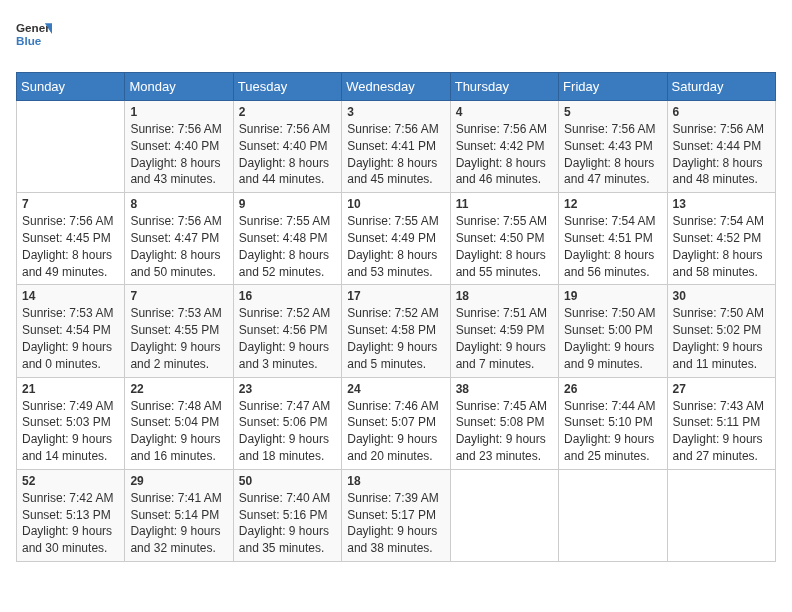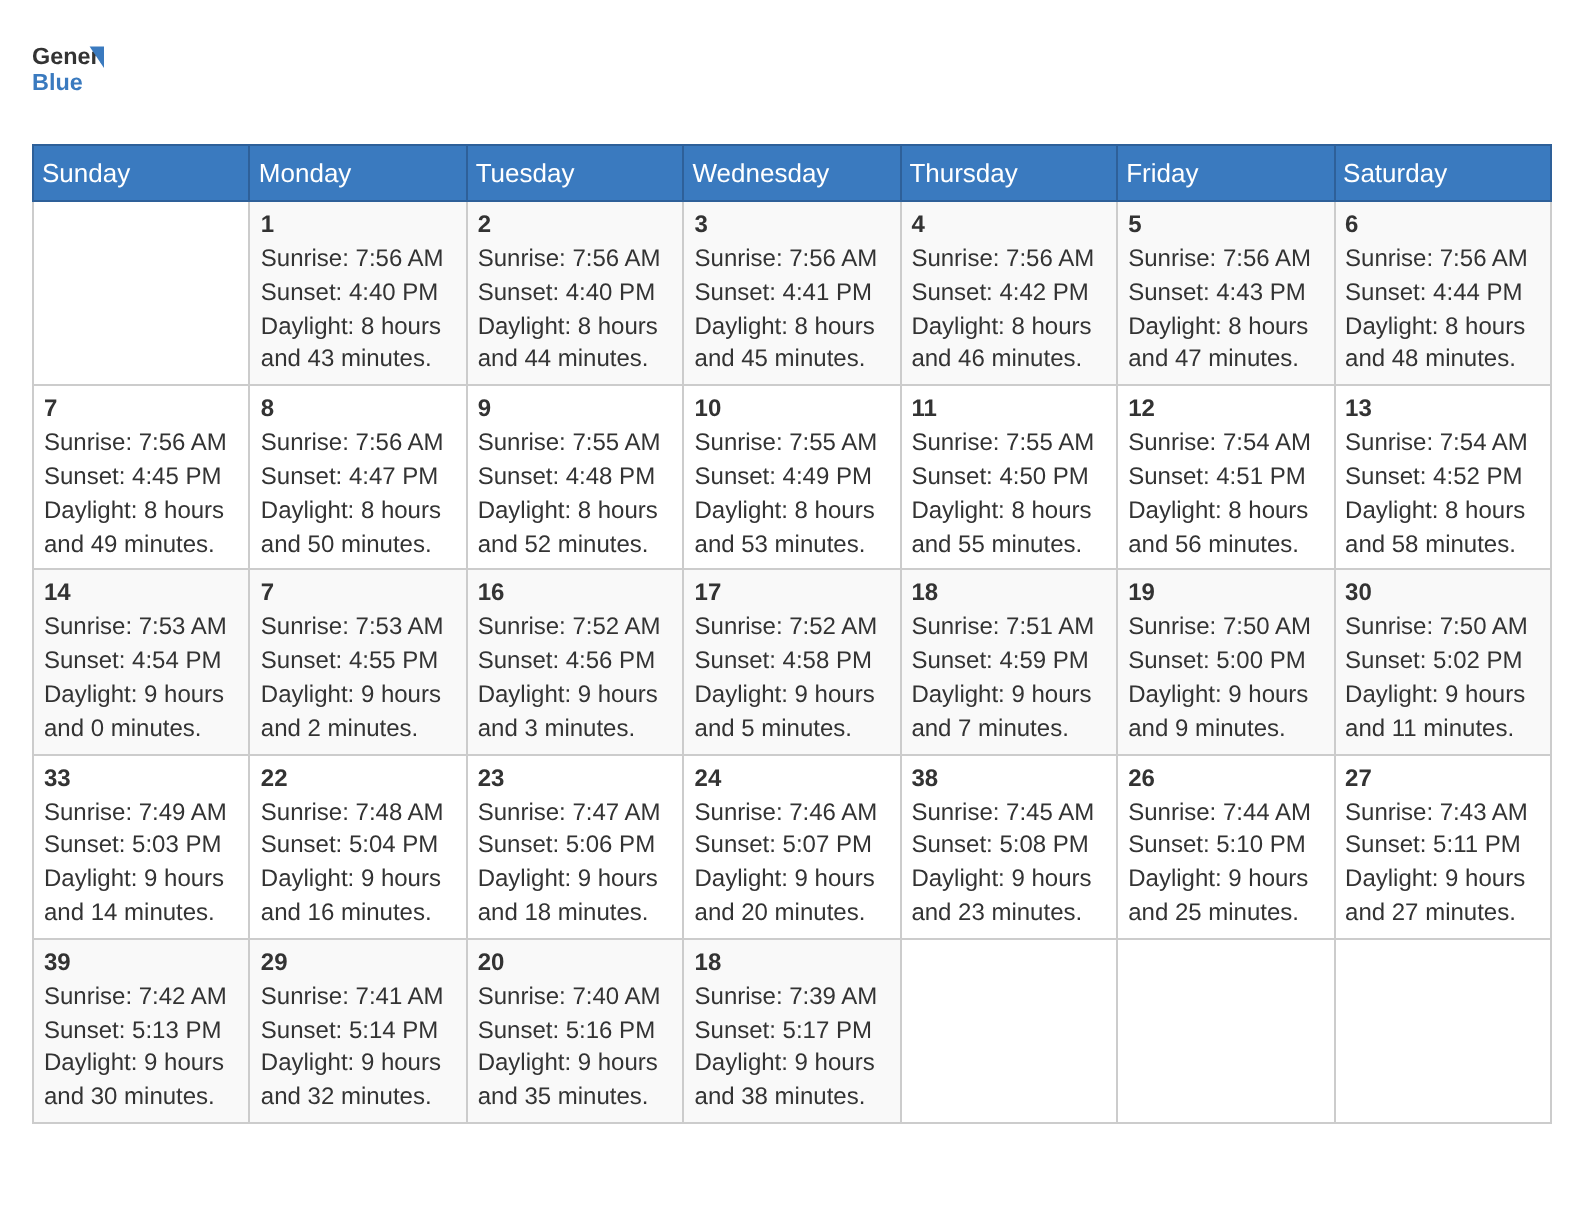--- a/index.html
+++ b/index.html
@@ -191,21 +191,21 @@
           <span class="day-number">19</span>
           <div class="day-info">Sunrise: 7:50 AM<br>Sunset: 5:00 PM<br>Daylight: 9 hours<br>and 9 minutes.</div>
         </td>
         <td>
           <span class="day-number">30</span>
           <div class="day-info">Sunrise: 7:50 AM<br>Sunset: 5:02 PM<br>Daylight: 9 hours<br>and 11 minutes.</div>
         </td>
       </tr>
       <tr>
         <td>
-          <span class="day-number">33</span>
+          <span class="day-number">21</span>
           <div class="day-info">Sunrise: 7:49 AM<br>Sunset: 5:03 PM<br>Daylight: 9 hours<br>and 14 minutes.</div>
         </td>
         <td>
           <span class="day-number">22</span>
           <div class="day-info">Sunrise: 7:48 AM<br>Sunset: 5:04 PM<br>Daylight: 9 hours<br>and 16 minutes.</div>
         </td>
         <td>
           <span class="day-number">23</span>
           <div class="day-info">Sunrise: 7:47 AM<br>Sunset: 5:06 PM<br>Daylight: 9 hours<br>and 18 minutes.</div>
         </td>
@@ -221,29 +221,29 @@
           <span class="day-number">26</span>
           <div class="day-info">Sunrise: 7:44 AM<br>Sunset: 5:10 PM<br>Daylight: 9 hours<br>and 25 minutes.</div>
         </td>
         <td>
           <span class="day-number">27</span>
           <div class="day-info">Sunrise: 7:43 AM<br>Sunset: 5:11 PM<br>Daylight: 9 hours<br>and 27 minutes.</div>
         </td>
       </tr>
       <tr>
         <td>
-          <span class="day-number">39</span>
+          <span class="day-number">52</span>
           <div class="day-info">Sunrise: 7:42 AM<br>Sunset: 5:13 PM<br>Daylight: 9 hours<br>and 30 minutes.</div>
         </td>
         <td>
           <span class="day-number">29</span>
           <div class="day-info">Sunrise: 7:41 AM<br>Sunset: 5:14 PM<br>Daylight: 9 hours<br>and 32 minutes.</div>
         </td>
         <td>
-          <span class="day-number">20</span>
+          <span class="day-number">50</span>
           <div class="day-info">Sunrise: 7:40 AM<br>Sunset: 5:16 PM<br>Daylight: 9 hours<br>and 35 minutes.</div>
         </td>
         <td>
           <span class="day-number">18</span>
           <div class="day-info">Sunrise: 7:39 AM<br>Sunset: 5:17 PM<br>Daylight: 9 hours<br>and 38 minutes.</div>
         </td>
         <td class="empty-cell"></td>
         <td class="empty-cell"></td>
         <td class="empty-cell"></td>
       </tr>

